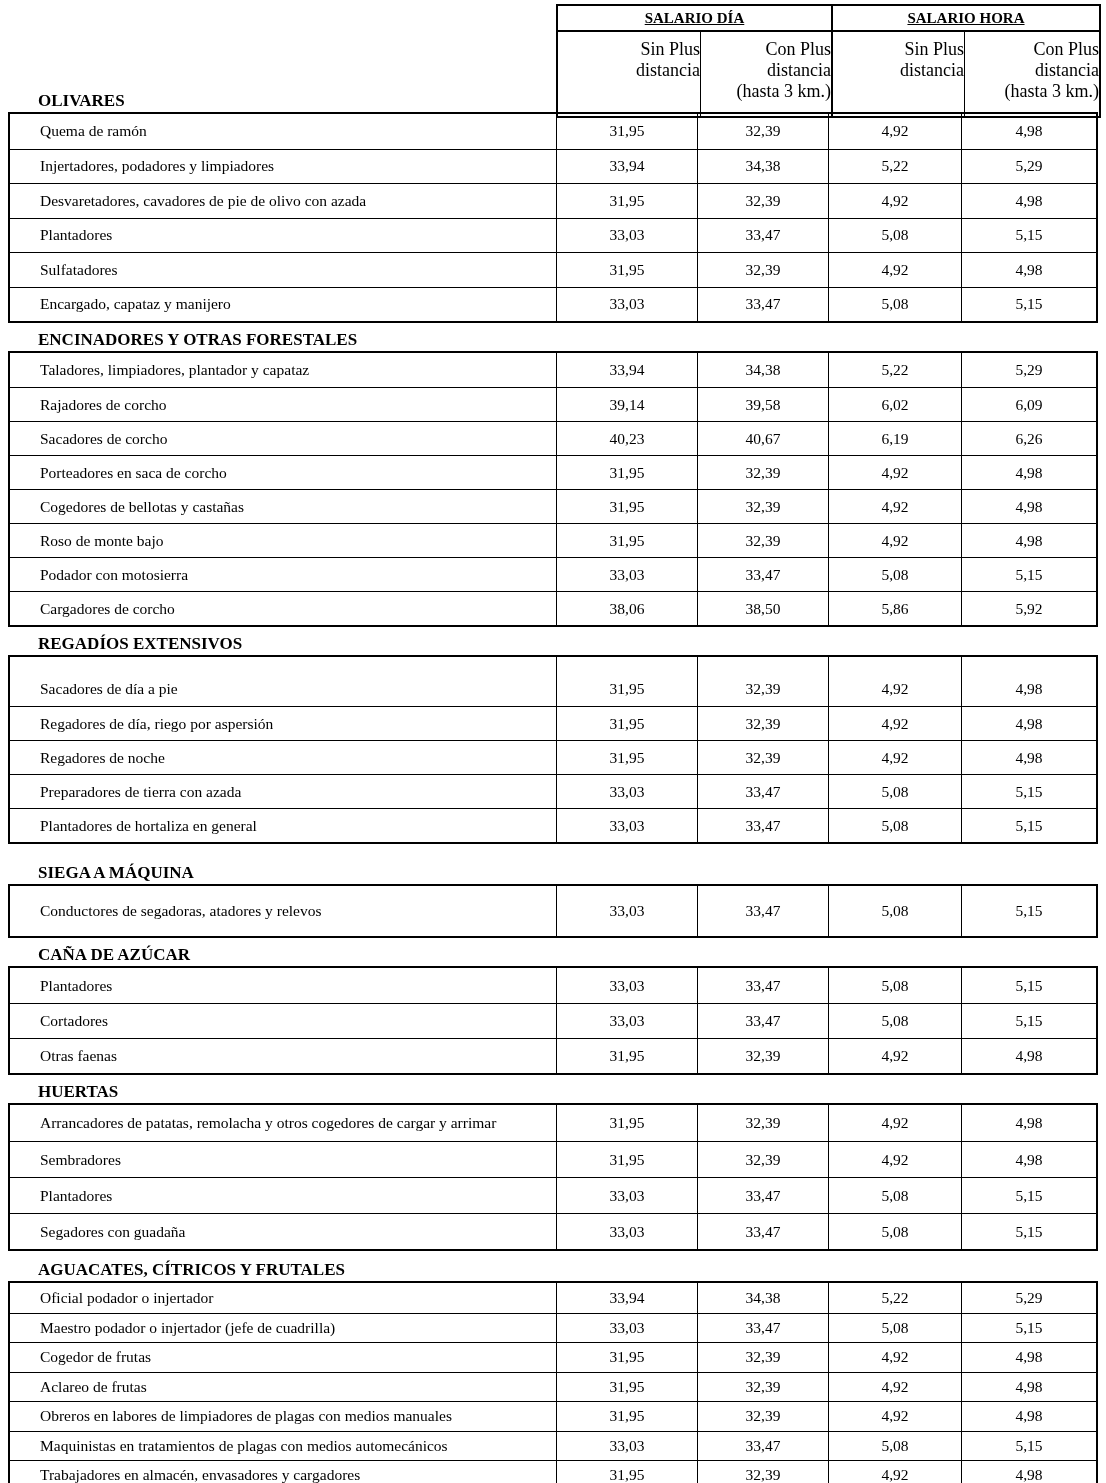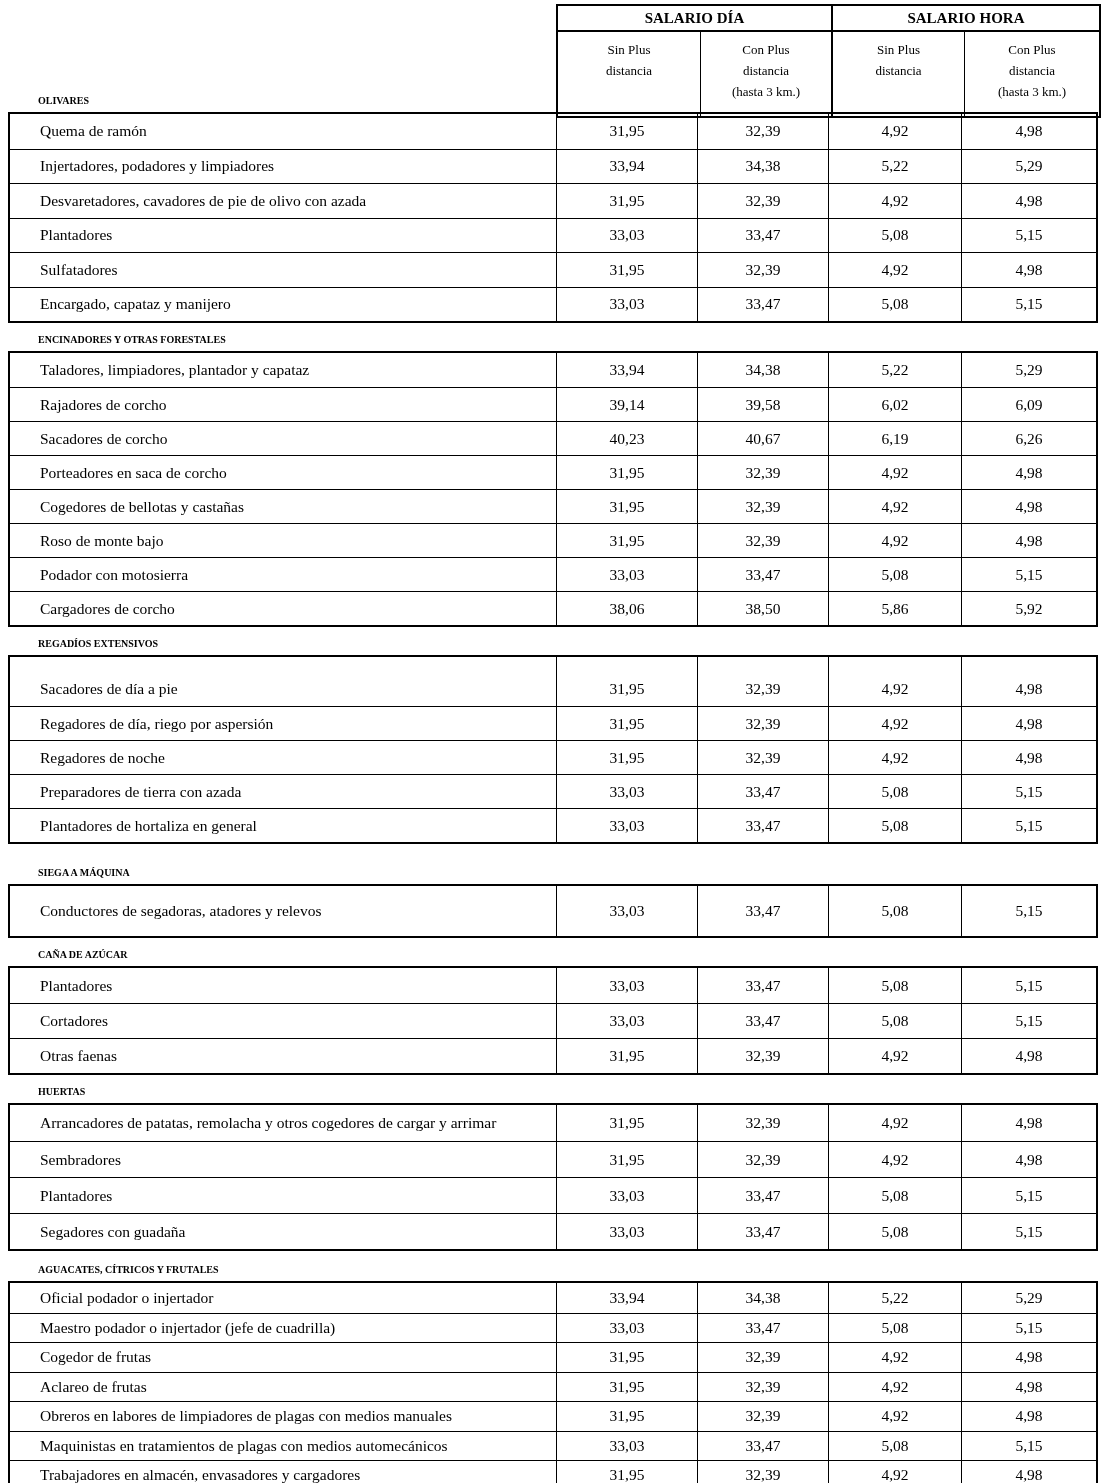--- a/index.html
+++ b/index.html
@@ -24,41 +24,42 @@
     display: grid;
     grid-template-columns: 273px 268px;
   }
   .hgroup {
     height: 26px;
     line-height: 24px;
     text-align: center;
     font-weight: bold;
     font-size: 15px;
     border-bottom: 2px solid #000;
+    text-decoration: underline;
   }
   .hgroup + .hgroup { border-left: 2px solid #000; }
   .hsubs {
     display: grid;
     grid-template-columns: 142px 131px 133px 135px;
   }
   .hsub {
     height: 84px;
     padding-top: 7px;
-    text-align: center;
-    font-size: 13px;
+    text-align: right;
+    font-size: 18px;
     line-height: 21px;
     white-space: pre-line;
   }
   .hsub + .hsub { border-left: 1px solid #000; }
   .hsub.group-split { border-left: 2px solid #000; }
 
   
   .section-title {
     font-weight: bold;
-    font-size: 10px;
+    font-size: 17px;
     line-height: 18px;
     height: 18px;
     padding-left: 30px;
     margin: 8px 0 2px 0;
     white-space: nowrap;
   }
   .sec-0 .section-title { margin-top: -26px; }
   .sec-3 .section-title { margin-top: 20px; }
   .sec-4 .section-title { }
   .sec-6 .section-title { margin-top: 10px; }

